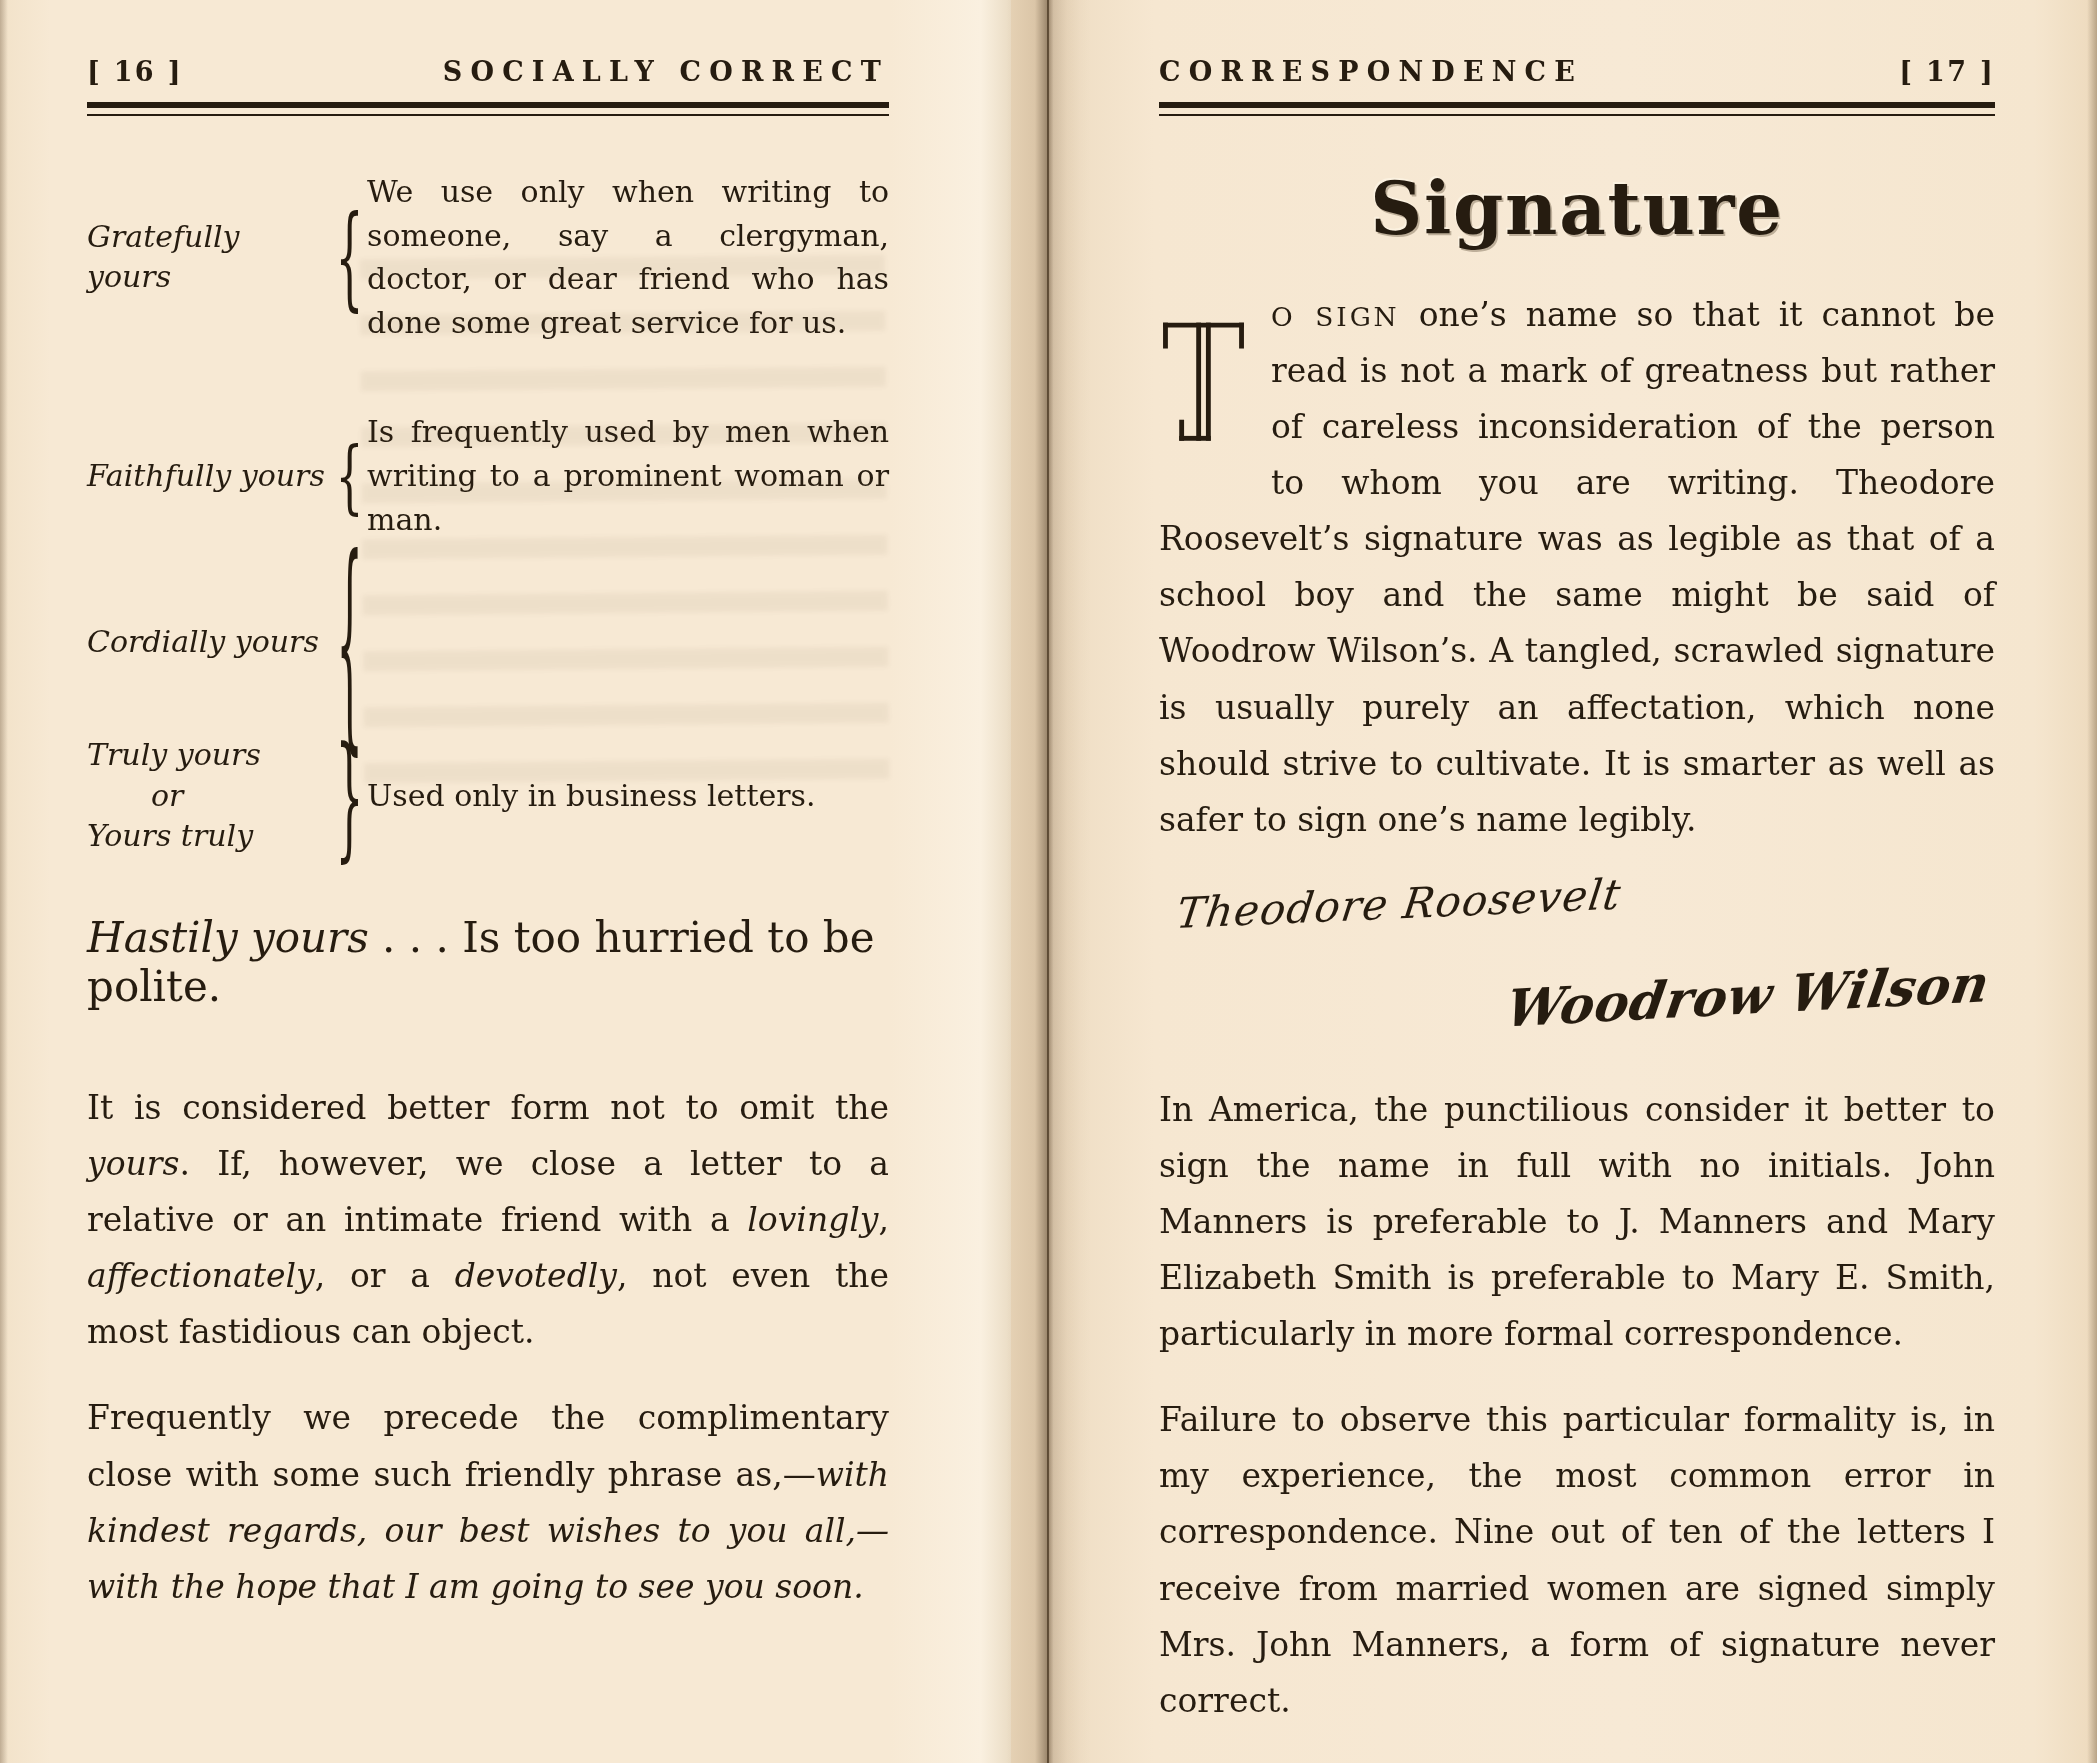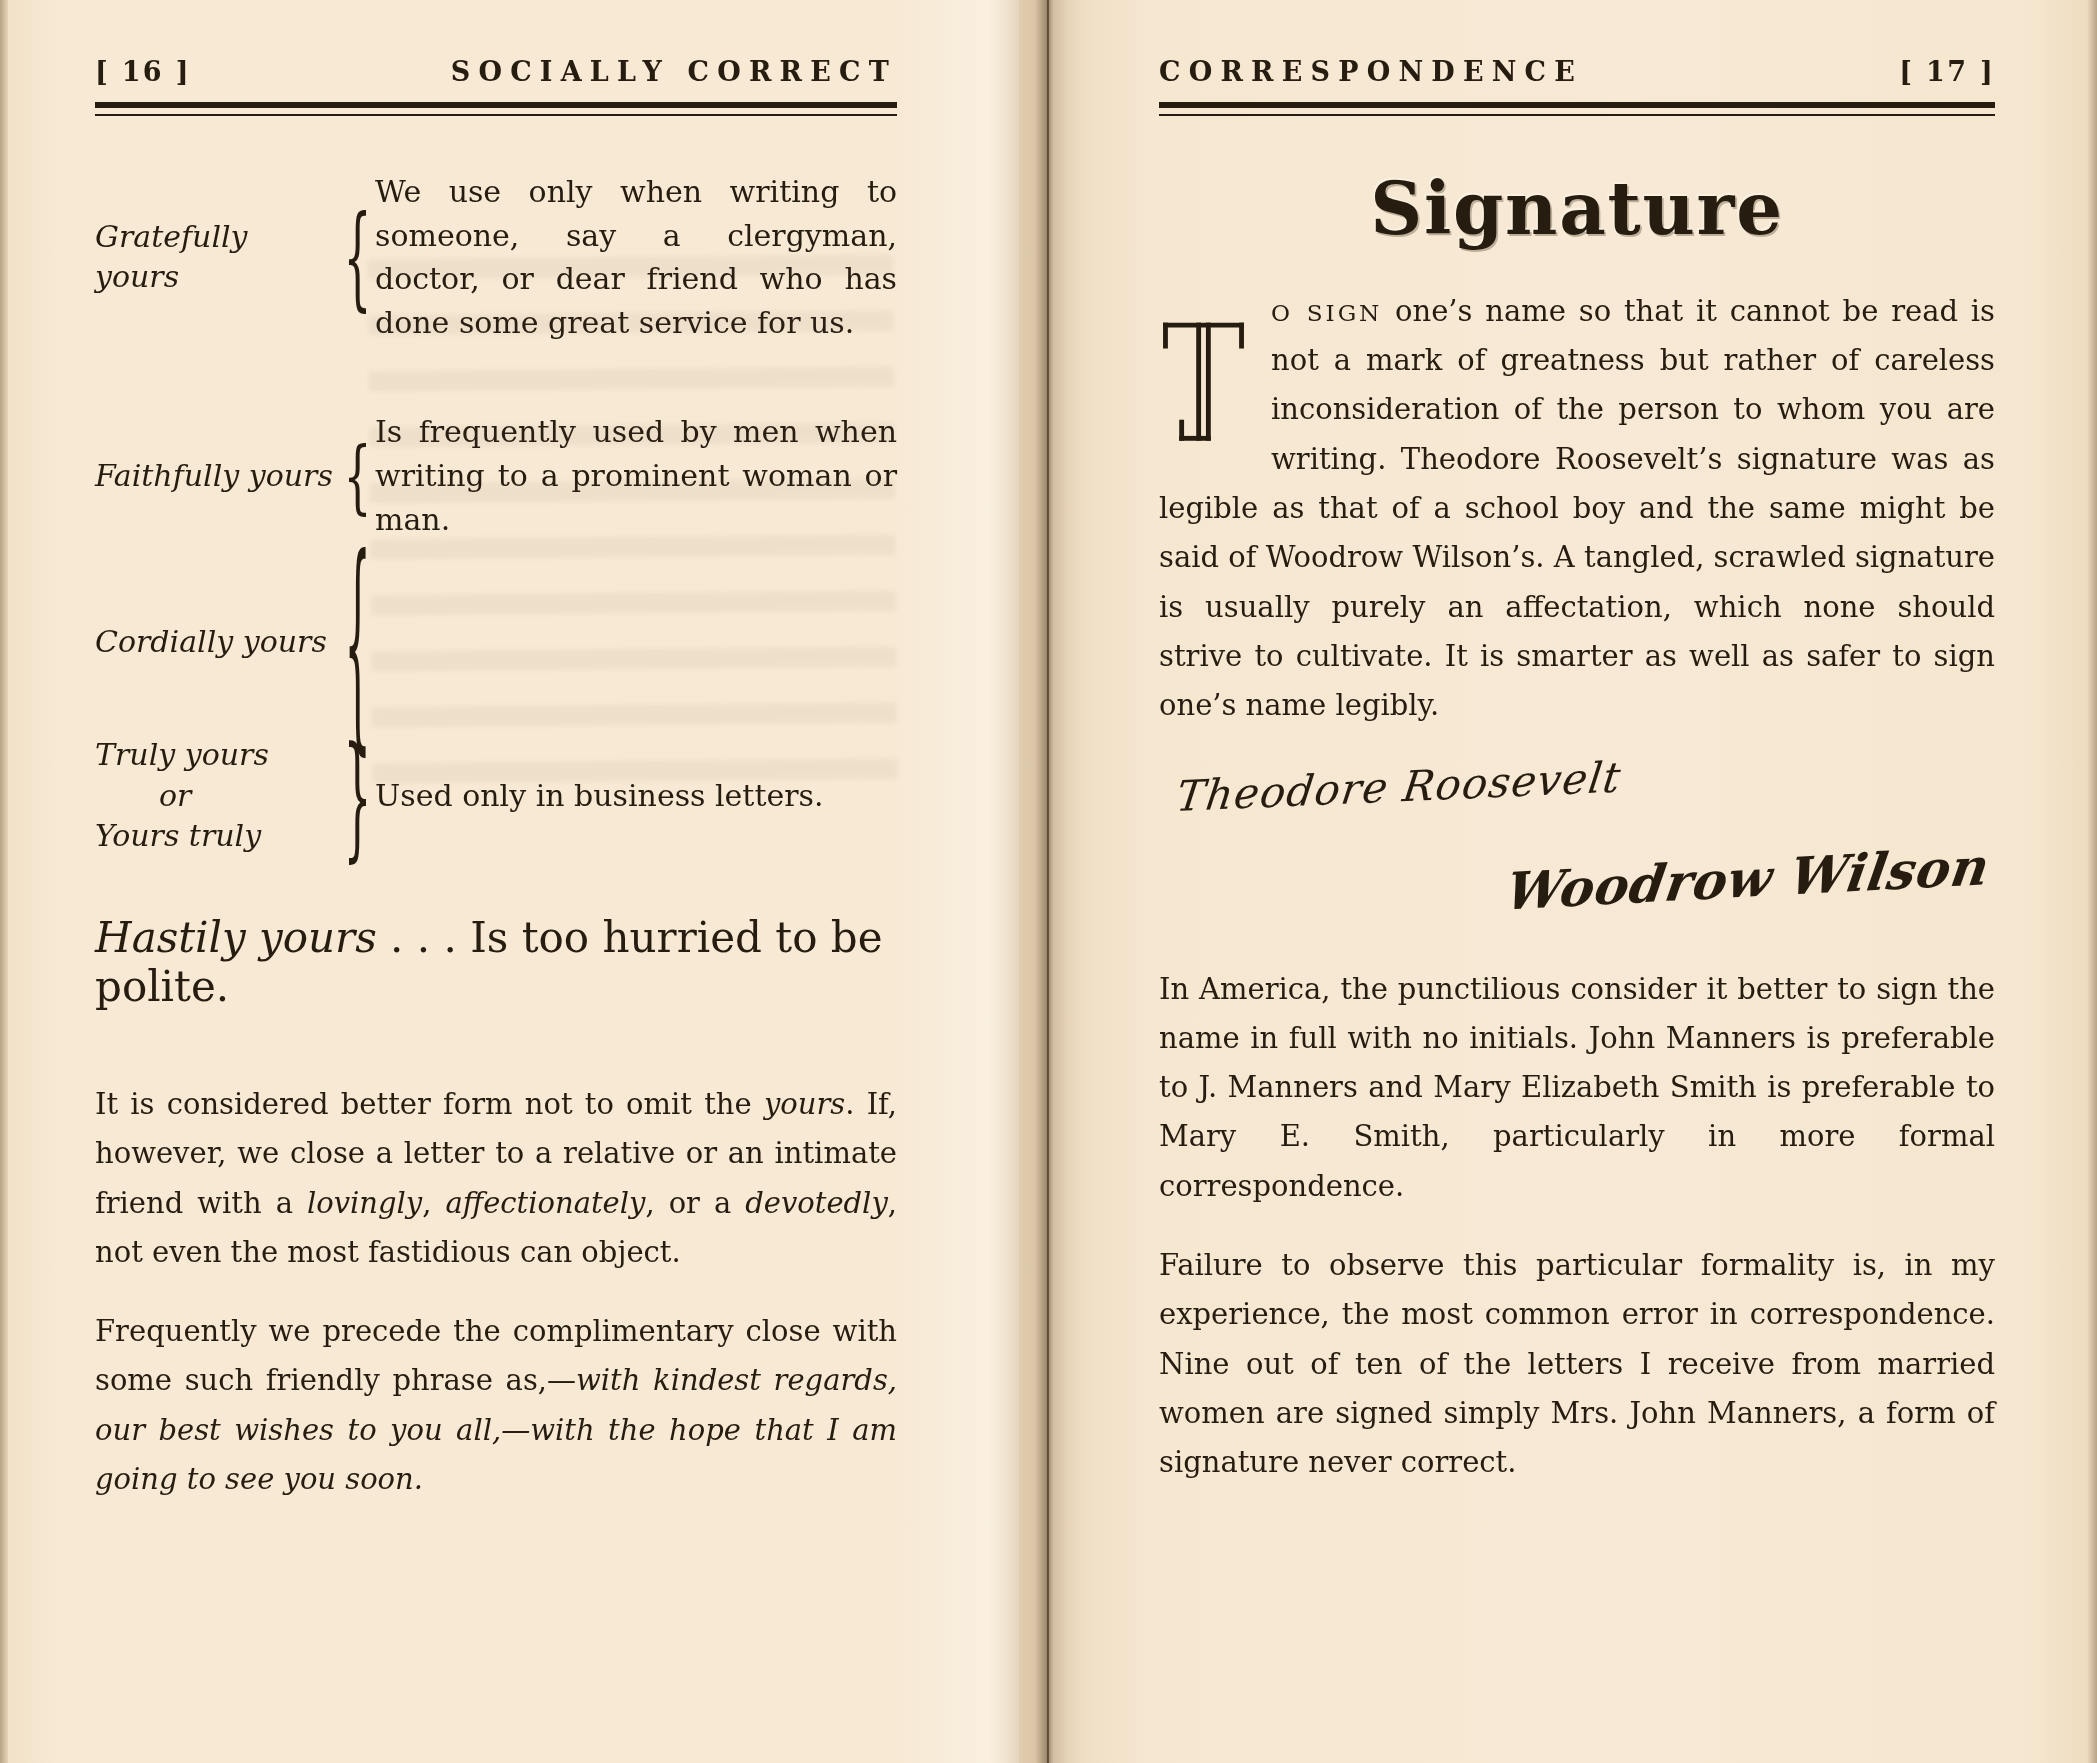--- a/index.html
+++ b/index.html
@@ -4,21 +4,21 @@
 <style>
   html,body{margin:0;padding:0;}
   body{
     width:2097px;height:1764px;position:relative;overflow:hidden;
     background:#e7d3b6;
     font-family:"DejaVu Serif","Liberation Serif",serif;
     color:#261c10;
   }
   .page{position:absolute;top:0;bottom:0;}
   .page-left{
-    left:8px;width:1011px;
+    left:0;width:1011px;
     background:linear-gradient(90deg,#f2e2c9 0%,#f7e9d4 5%,#f7e9d4 88%,#faf0e0 97%,#eadcc4 100%);
   }
   .page-right{
     left:1049px;width:1048px;
     background:linear-gradient(90deg,#e6d2b6 0%,#f0dfc6 3%,#f6e7d1 10%,#f7e9d5 55%,#f5e6cf 94%,#eddabd 100%);
   }
   .gutter{
     position:absolute;top:0;bottom:0;left:1006px;width:85px;pointer-events:none;
     background:linear-gradient(90deg,rgba(110,78,40,0) 0%,rgba(110,78,40,0.10) 34%,rgba(58,36,14,0.45) 49%,rgba(58,36,14,0.12) 56%,rgba(110,78,40,0.05) 72%,rgba(110,78,40,0) 100%);
   }
@@ -44,21 +44,21 @@
   .closing-brace span{display:inline-block;}
   .b1 span{transform:scale(0.80,2.05);}
   .b2 span{transform:scale(0.80,1.45);}
   .b3 span{transform:scale(0.75,4.15);}
   .b4 span{transform:scale(0.80,2.45);}
   .closing-desc{flex:1;font-size:30px;line-height:1.46;text-align:justify;}
   .stack div{white-space:nowrap;}
   .stack .or{padding-left:64px;}
   .hastily{margin:56px 0 0;font-size:42px;}
 
-  .para{margin:30px 0 0;font-size:29px;line-height:1.70;text-align:justify;}
+  .para{margin:30px 0 0;font-size:33px;line-height:1.70;text-align:justify;}
   .para-first{margin-top:69px;}
   .it{font-style:italic;}
   .sc{font-size:0.80em;letter-spacing:2.9px;}
 
   
   .chapter-heading{
     margin:50px 0 0;text-align:center;font-size:72px;font-weight:700;letter-spacing:1.7px;
     text-shadow:-1.7px -1.7px 0 rgba(252,244,228,0.75), 1.7px 1.7px 0 rgba(61,44,20,0.30);
   }
   .opening{margin-top:36px;}

